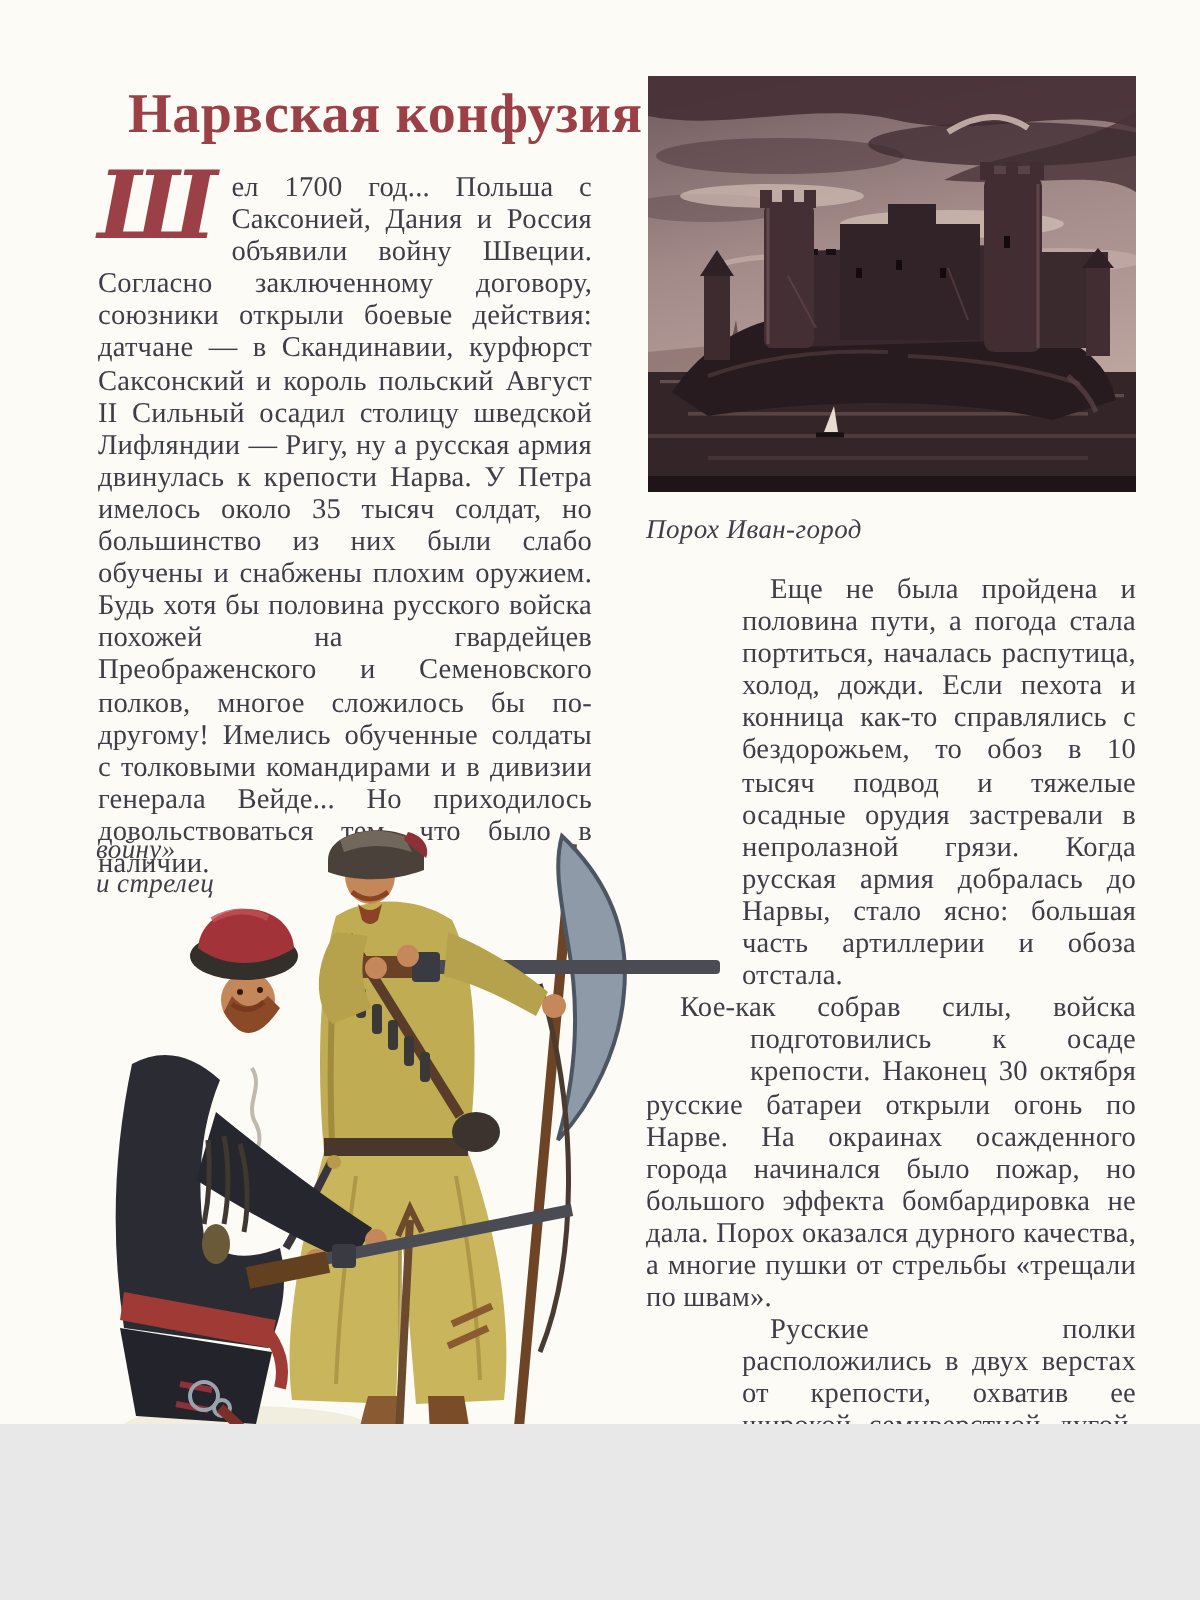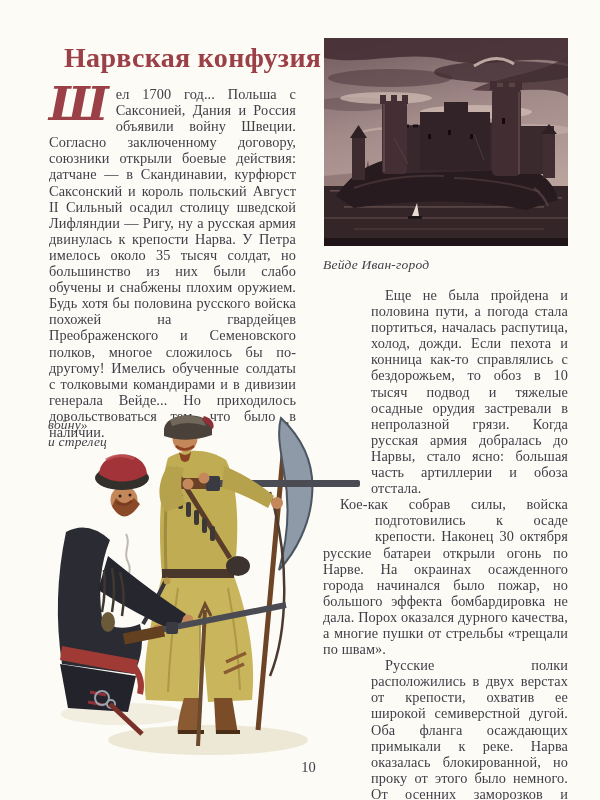--- a/index.html
+++ b/index.html
@@ -1,18 +1,18 @@
 <!DOCTYPE html>
 <html><head>
 <meta charset="utf-8">
 <style>
   html,body { margin:0; padding:0; }
   body { width:600px; height:800px; background:#e8e8e8; }
   .page {
-    position:relative; width:600px; height:800px;
+    position:relative; width:600px; height:712px;
     background:#fcfbf6; overflow:hidden;
     font-family:"Liberation Serif","DejaVu Serif",serif;
   }
   .title {
     position:absolute; left:64px; top:42px; margin:0;
     font-family:"Liberation Serif","DejaVu Serif",serif;
     font-size:28px; font-weight:700; letter-spacing:0.3px;
     color:#9b4046;
   }
   .left-col { position:absolute; left:49px; top:86px; width:247px; }
@@ -117,21 +117,21 @@
       <rect x="104" y="96" width="3" height="5" fill="#14090c"></rect>
       <rect x="124" y="92" width="3" height="5" fill="#14090c"></rect>
       <rect x="146" y="96" width="3" height="5" fill="#14090c"></rect>
       <rect x="178" y="80" width="3" height="6" fill="#14090c"></rect>
       <path d="M70,100 l14,26 M150,96 l10,26" stroke="#6a4e50" stroke-width="1" opacity="0.5"></path>
 
       <path d="M88,178 l5,-13 l2,13 Z" fill="#e8dcd2"></path>
       <line x1="84" y1="179.5" x2="98" y2="179.5" stroke="#171014" stroke-width="2.5"></line>
     </svg>
   </div>
-  <div class="caption castle-caption">Вейде Иван-город</div>
+  <div class="caption castle-caption">Порох Иван-город</div>
 
   <div class="left-col">
     <p class="body-p"><span class="dropcap">Ш</span><span>ел 1700 год... Польша с Саксонией, Дания и Россия объявили войну Швеции. Согласно заключенному договору, союзники открыли боевые действия: датчане — в Скандинавии, курфюрст Саксонский и король польский Август II Сильный осадил столицу шведской Лифляндии — Ригу, ну а русская армия двинулась к крепости Нарва. У Петра имелось около 35 тысяч солдат, но большинство из них были слабо обучены и снабжены плохим оружием. Будь хотя бы половина русского войска похожей на гвардейцев Преображенского и Семеновского полков, многое сложилось бы по-другому! Имелись обученные солдаты с толковыми командирами и в дивизии генерала Вейде... Но приходилось довольствоваться тем, что было в наличии.</span></p>
   </div>
 
   <div class="caption soldiers-caption">
     <div>войну»</div>
     <div>и стрелец</div>
   </div>
 

